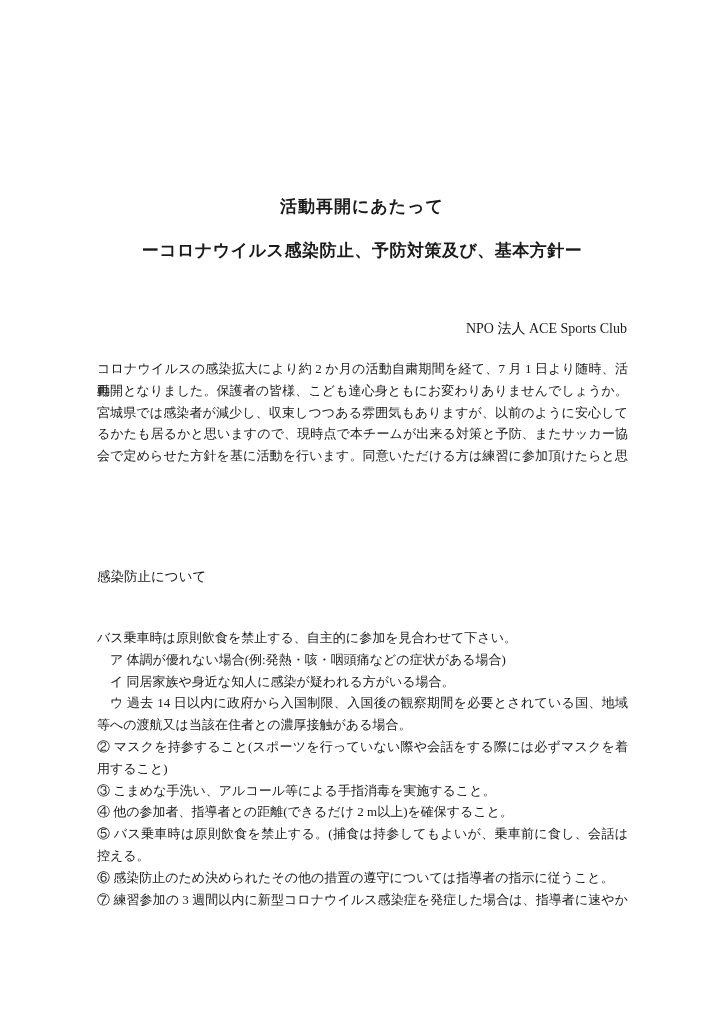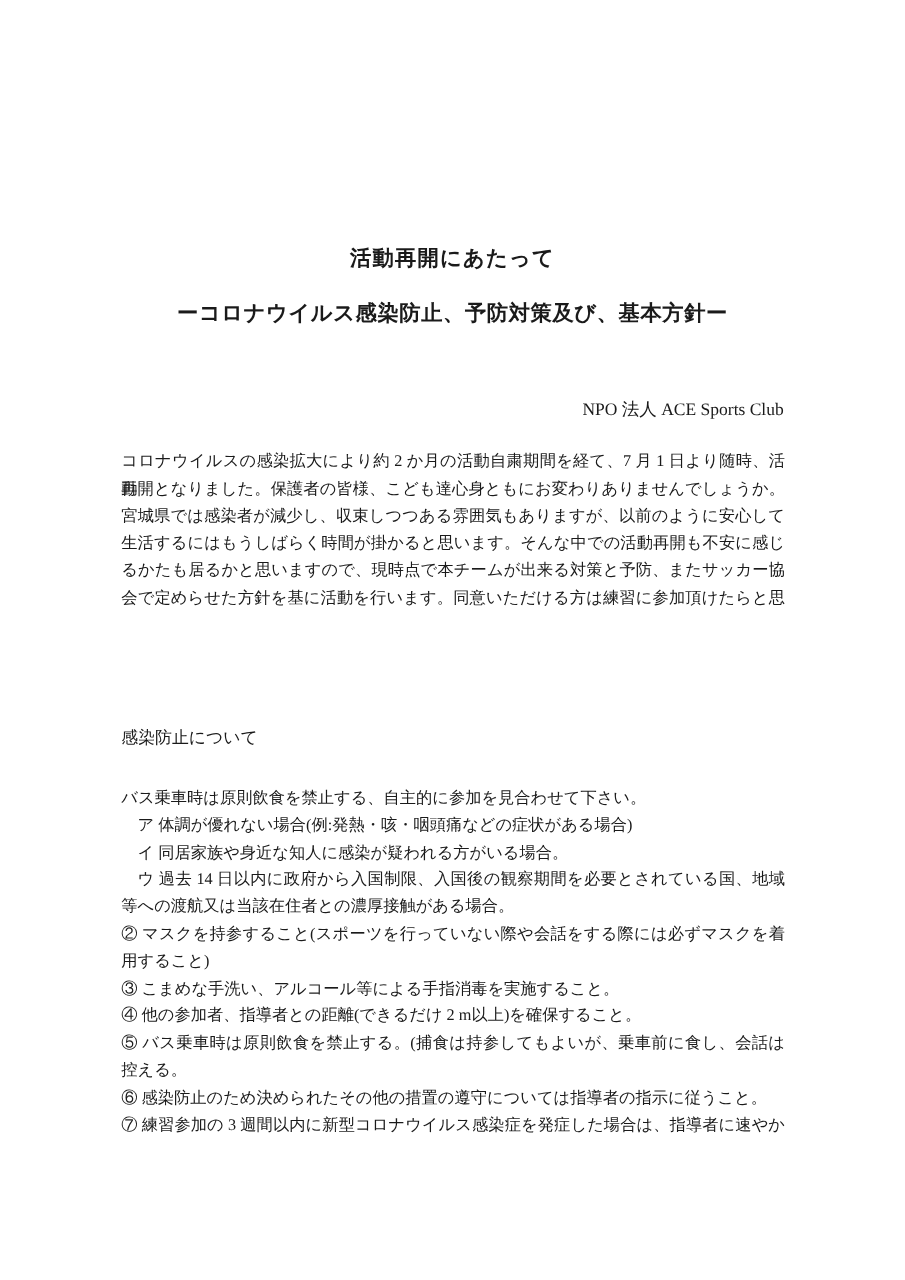--- a/index.html
+++ b/index.html
@@ -50,21 +50,21 @@
   }
   .intro-paragraph {
     position: absolute;
     top: 358px;
     left: 97px;
     width: 531px;
     font-size: 13px;
   }
   .section-heading {
     position: absolute;
-    top: 581px;
+    top: 568px;
     left: 97px;
     width: 531px;
     font-size: 13.5px;
     line-height: 18px;
   }
   .prevention-list {
     position: absolute;
     top: 627px;
     left: 97px;
     width: 531px;
@@ -93,21 +93,20 @@
   <div class="doc-title">活動再開にあたって</div>
 
   <div class="doc-subtitle">ーコロナウイルス感染防止、予防対策及び、基本方針ー</div>
 
   <div class="author-line">NPO 法人 ACE Sports Club</div>
 
   <div class="intro-paragraph">
       <div class="line full">コロナウイルスの感染拡大により約 2 か月の活動自粛期間を経て、7 月 1 日より随時、活動</div>
       <div class="line full">再開となりました。保護者の皆様、こども達心身ともにお変わりありませんでしょうか。</div>
       <div class="line full">宮城県では感染者が減少し、収束しつつある雰囲気もありますが、以前のように安心して</div>
-      <div class="line full">生活するにはもうしばらく時間が掛かると思います。そんな中での活動再開も不安に感じ</div>
       <div class="line full">るかたも居るかと思いますので、現時点で本チームが出来る対策と予防、またサッカー協</div>
       <div class="line full">会で定めらせた方針を基に活動を行います。同意いただける方は練習に参加頂けたらと思</div>
     </div>
 
   <div class="section-heading">感染防止について</div>
 
   <div class="prevention-list">
       <div class="line">バス乗車時は原則飲食を禁止する、自主的に参加を見合わせて下さい。</div>
       <div class="line ind">ア 体調が優れない場合(例:発熱・咳・咽頭痛などの症状がある場合)</div>
       <div class="line ind">イ 同居家族や身近な知人に感染が疑われる方がいる場合。</div>

